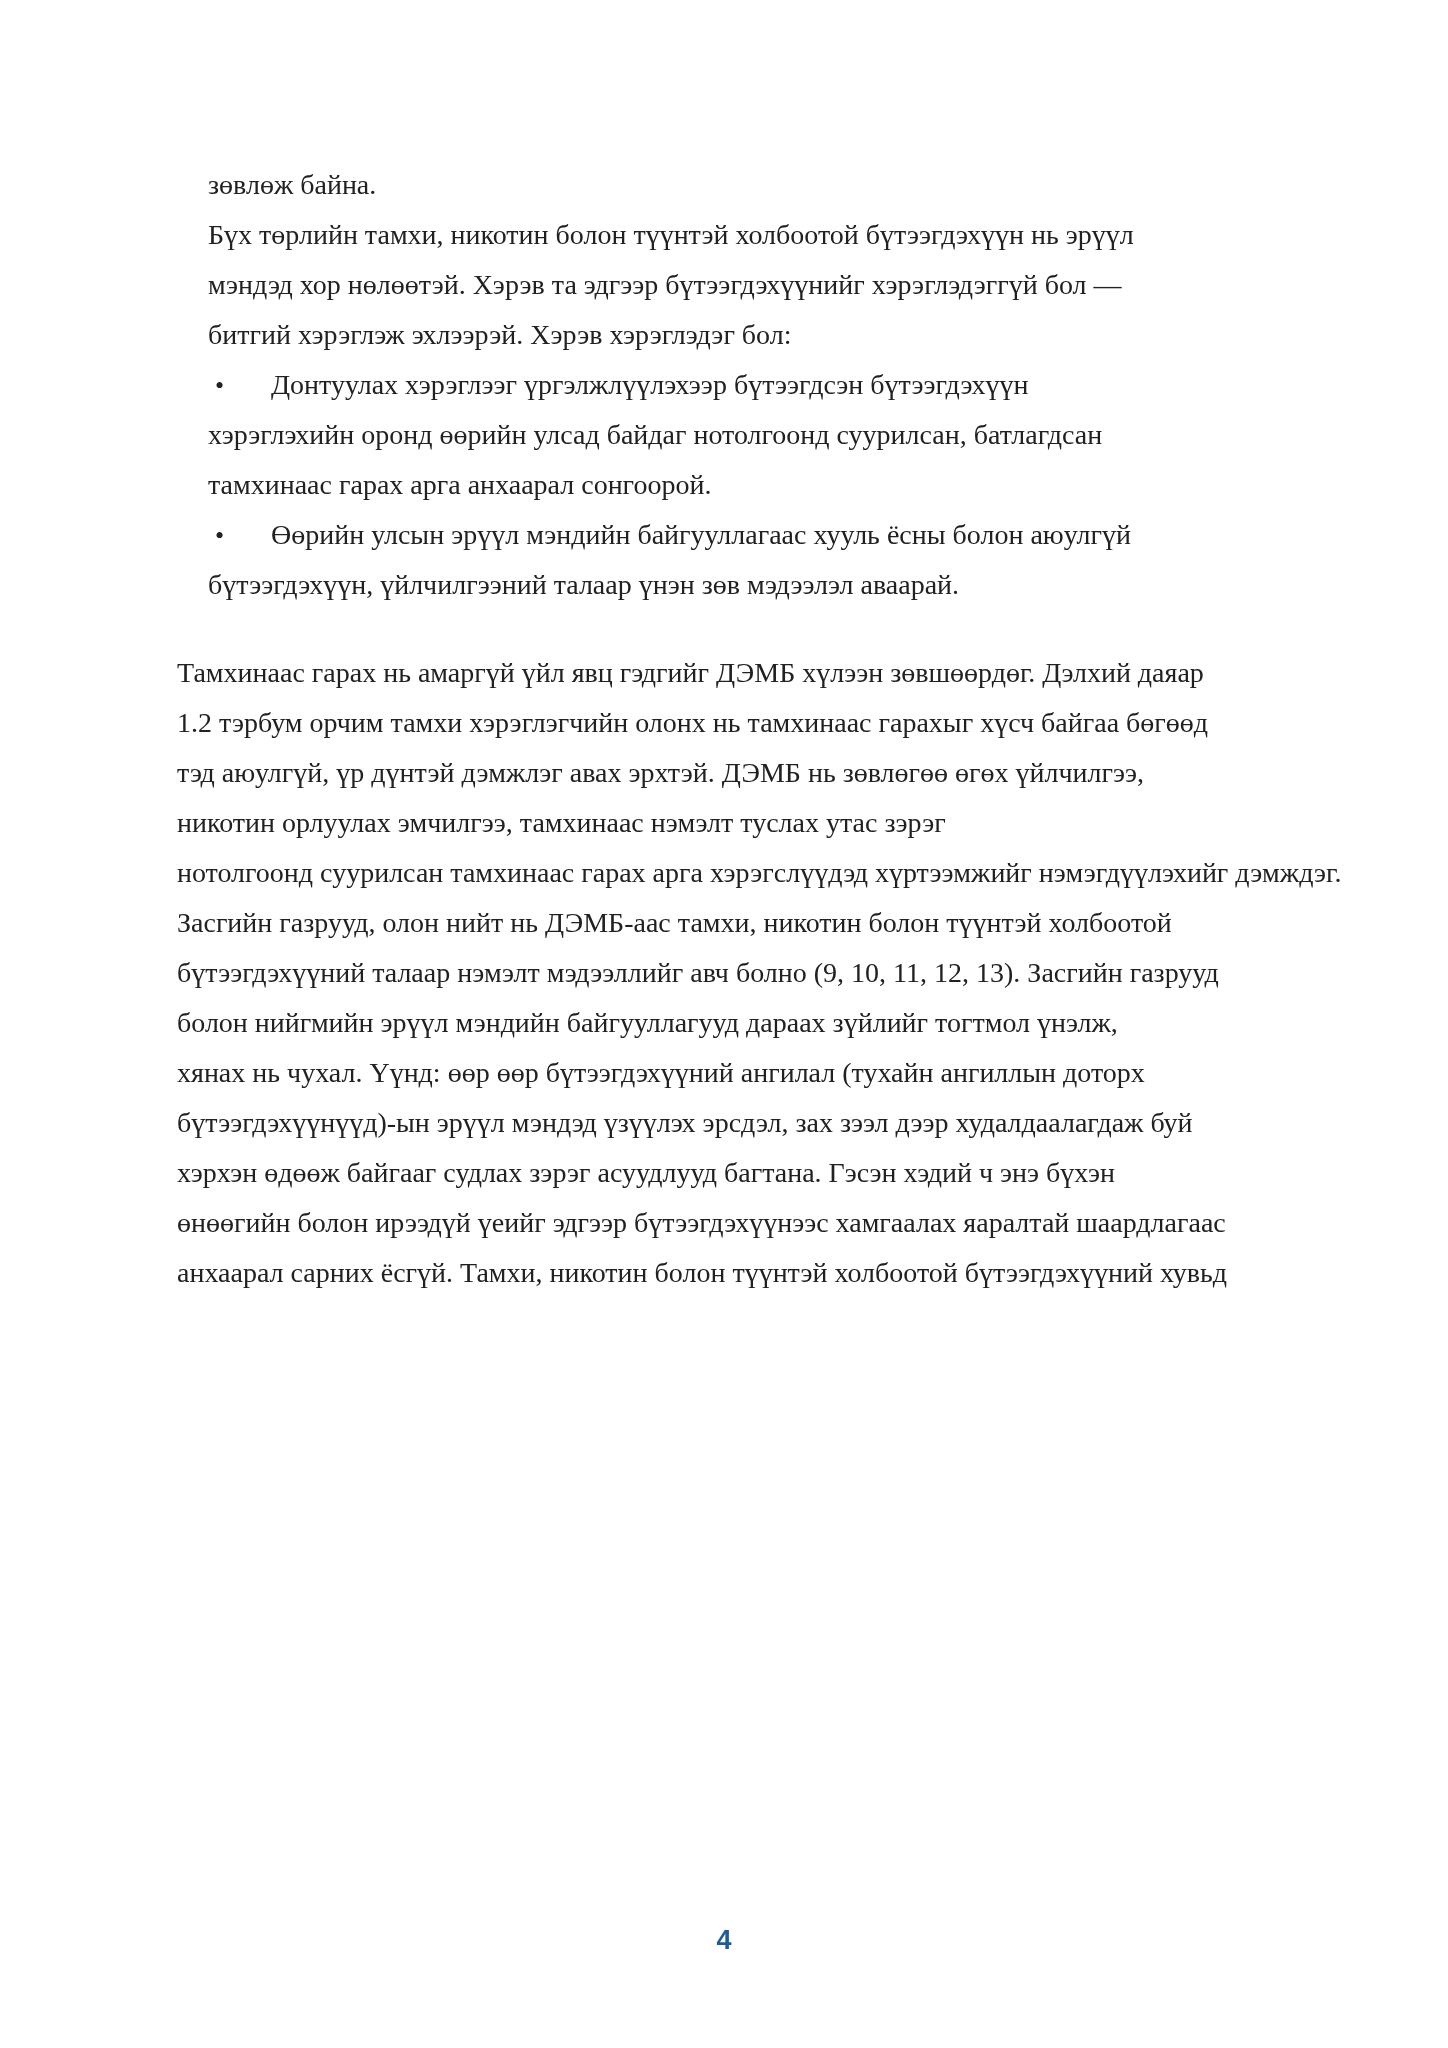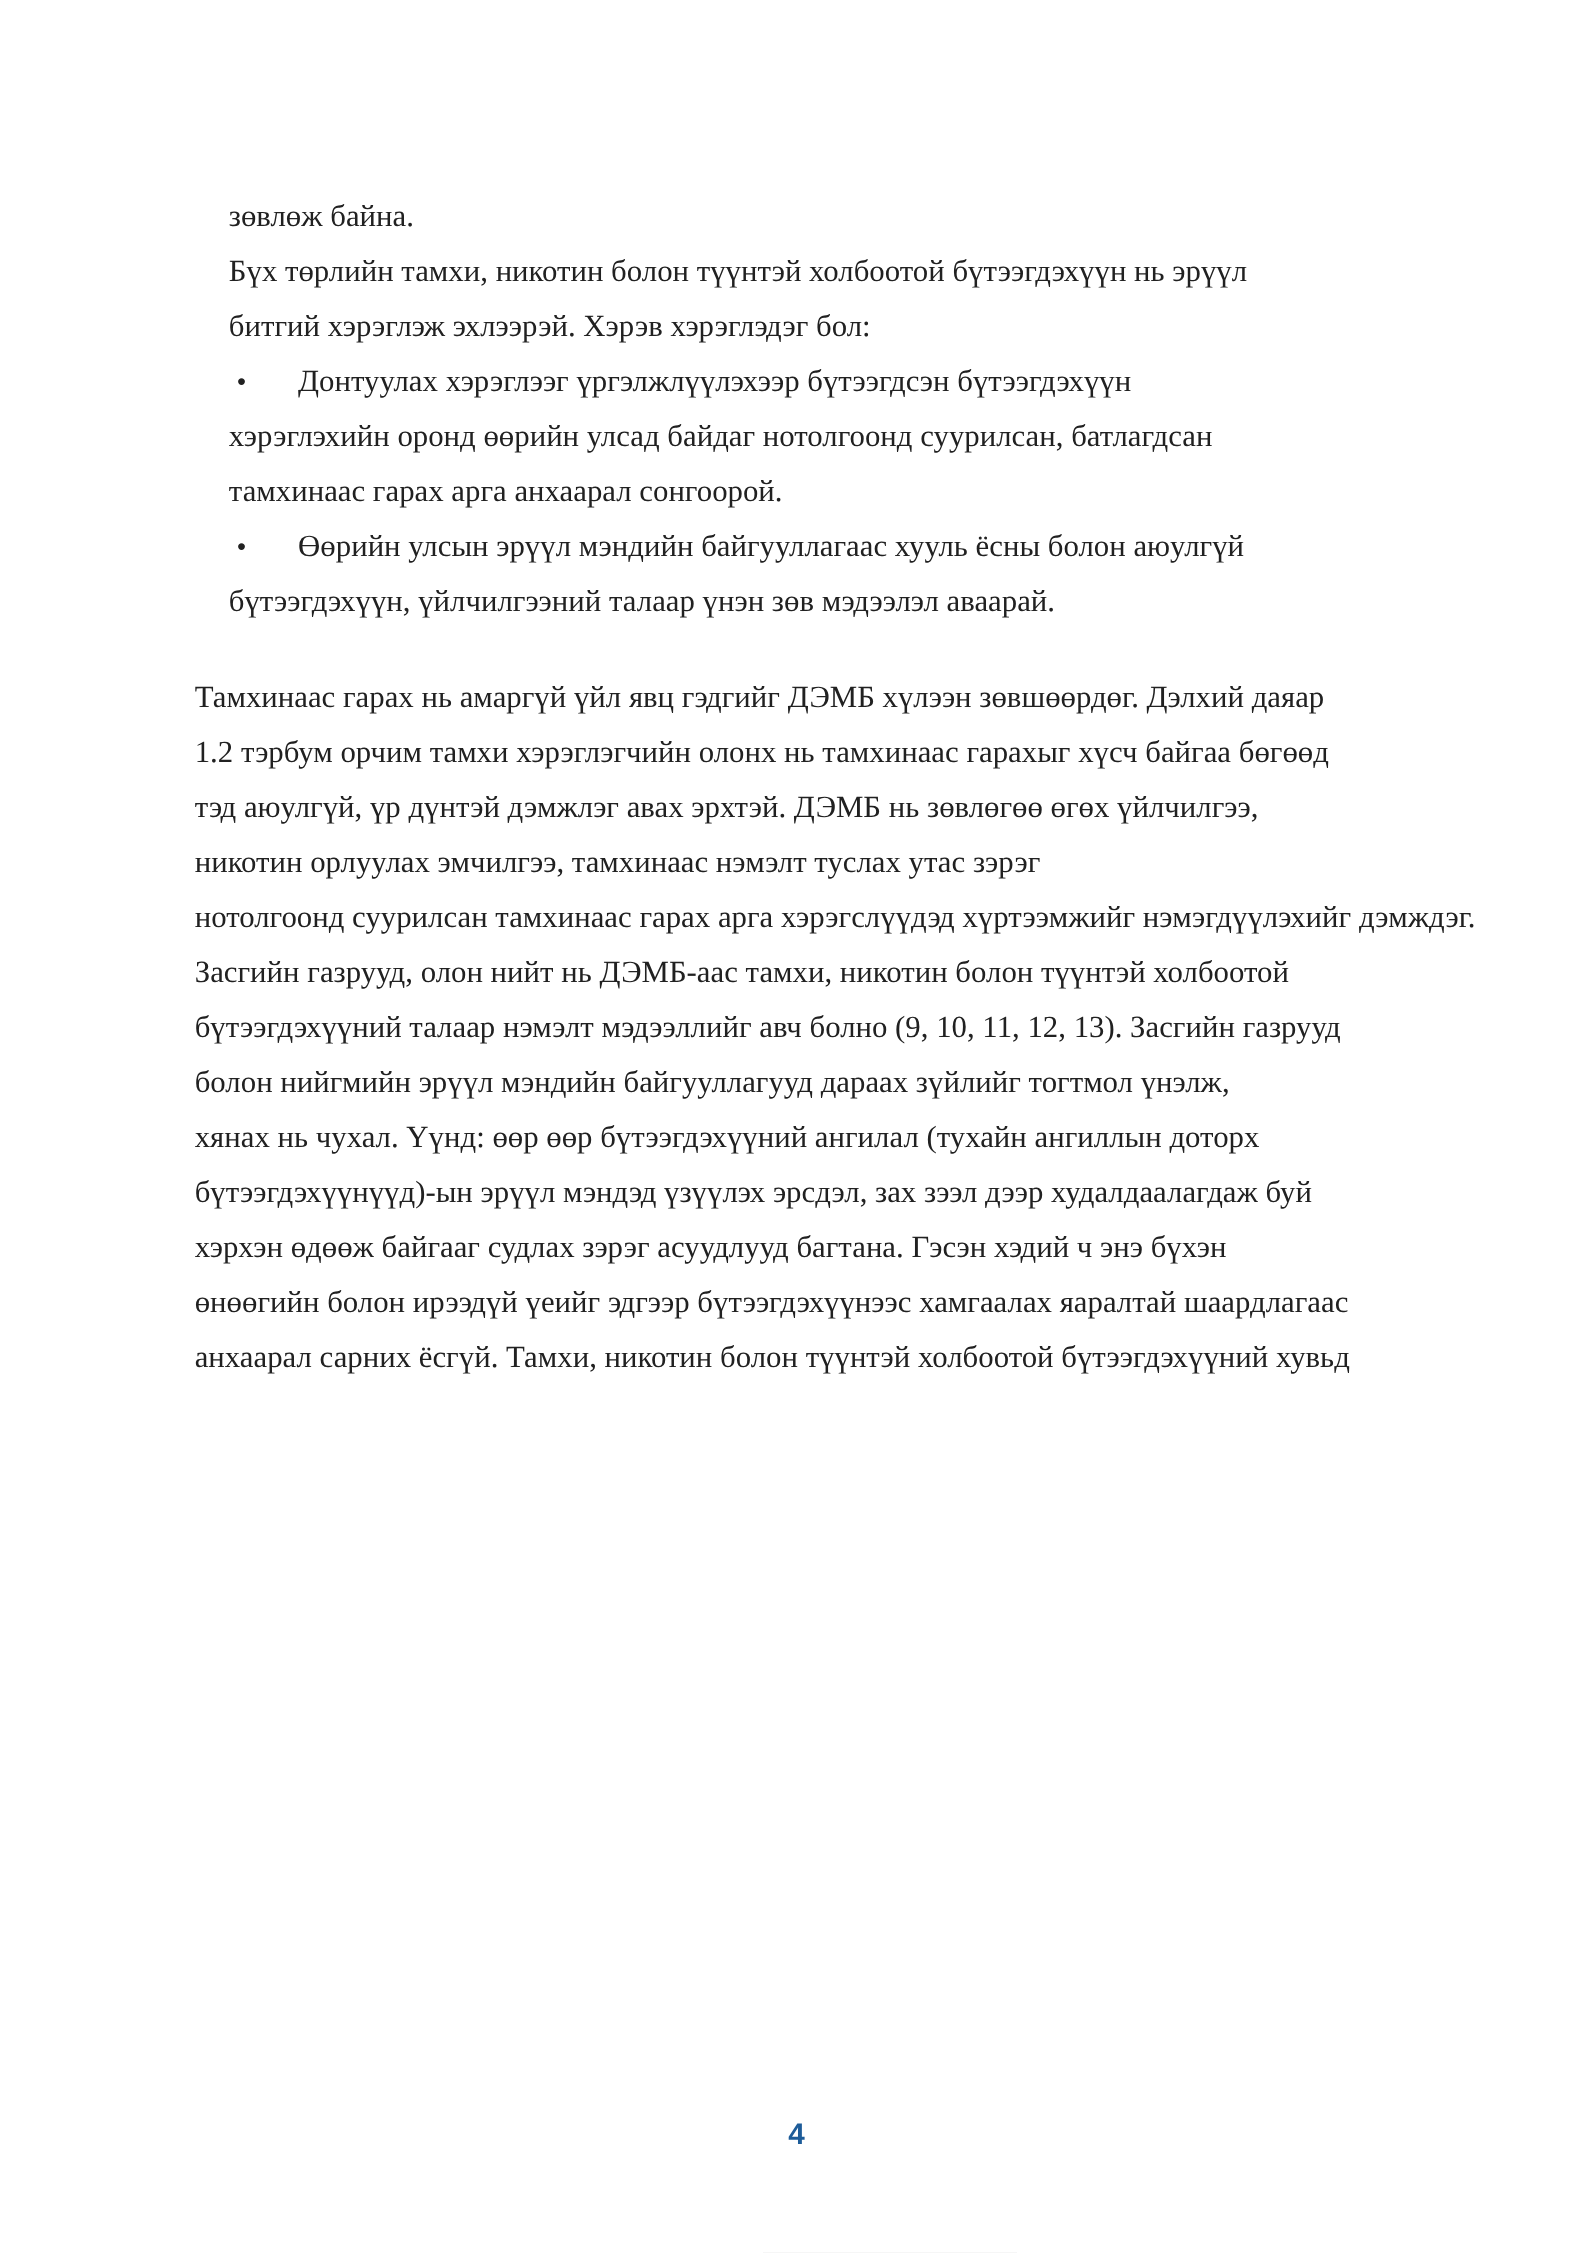--- a/index.html
+++ b/index.html
@@ -16,21 +16,21 @@
     width: 1448px;
     height: 2048px;
     background: var(--paper);
     margin: 0 auto;
     overflow: hidden;
   }
 
   .content {
     position: absolute;
     left: 177px;
-    top: 172px;
+    top: 160px;
     width: 1230px;
     color: var(--ink);
   }
 
   .line {
     height: 50px;
     line-height: 50px;
     font-size: 28px;
     white-space: nowrap;
   }
@@ -70,20 +70,23 @@
     <div class="block-a">
 
         <div class="line">
           <span>зөвлөж байна.</span>
         </div>
 
         <div class="line">
           <span>Бүх төрлийн тамхи, никотин болон түүнтэй холбоотой бүтээгдэхүүн нь эрүүл</span>
         </div>
 
+        <div class="line">
+          <span>мэндэд хор нөлөөтэй. Хэрэв та эдгээр бүтээгдэхүүнийг хэрэглэдэггүй бол —</span>
+        </div>
 
         <div class="line">
           <span>битгий хэрэглэж эхлээрэй. Хэрэв хэрэглэдэг бол:</span>
         </div>
 
         <div class="line">
           <span class="bullet">•</span><span>Донтуулах хэрэглээг үргэлжлүүлэхээр бүтээгдсэн бүтээгдэхүүн</span>
         </div>
 
         <div class="line">

